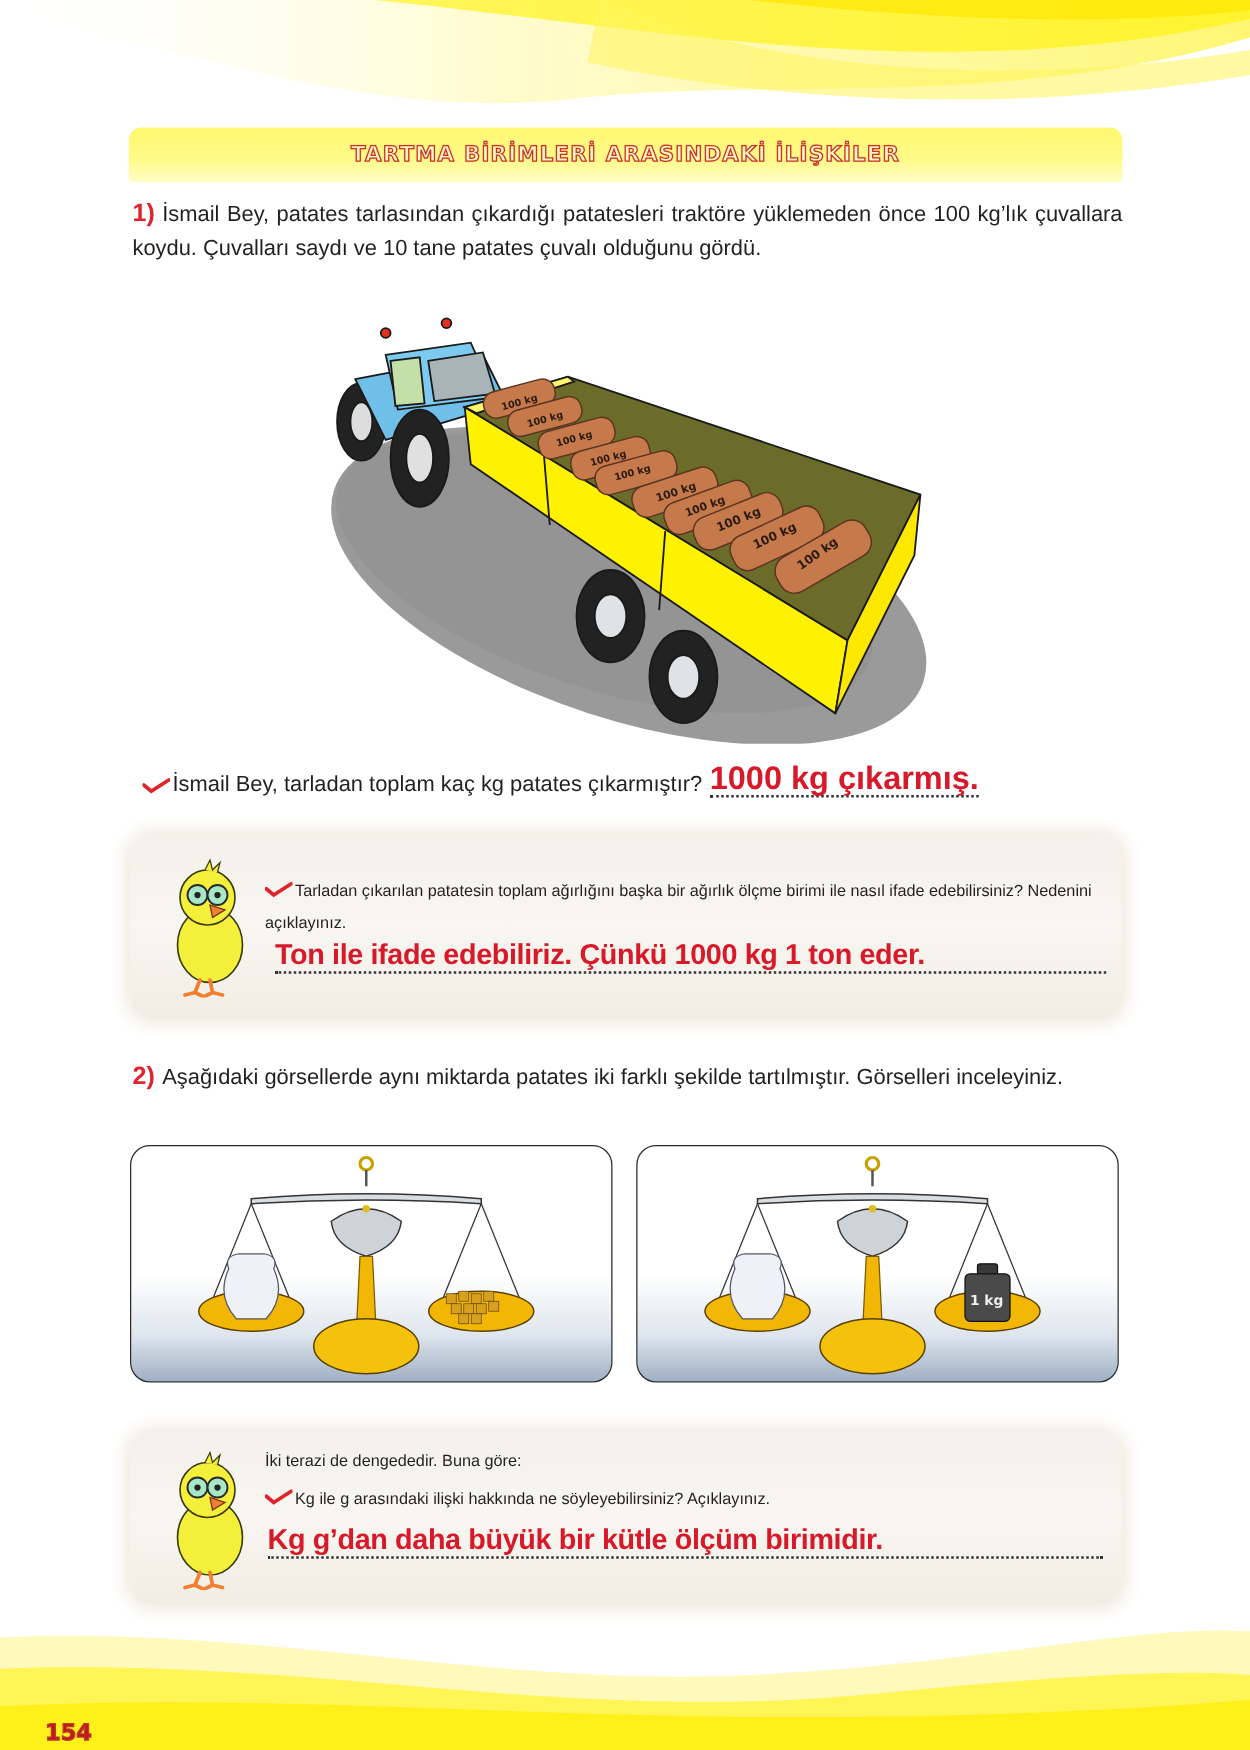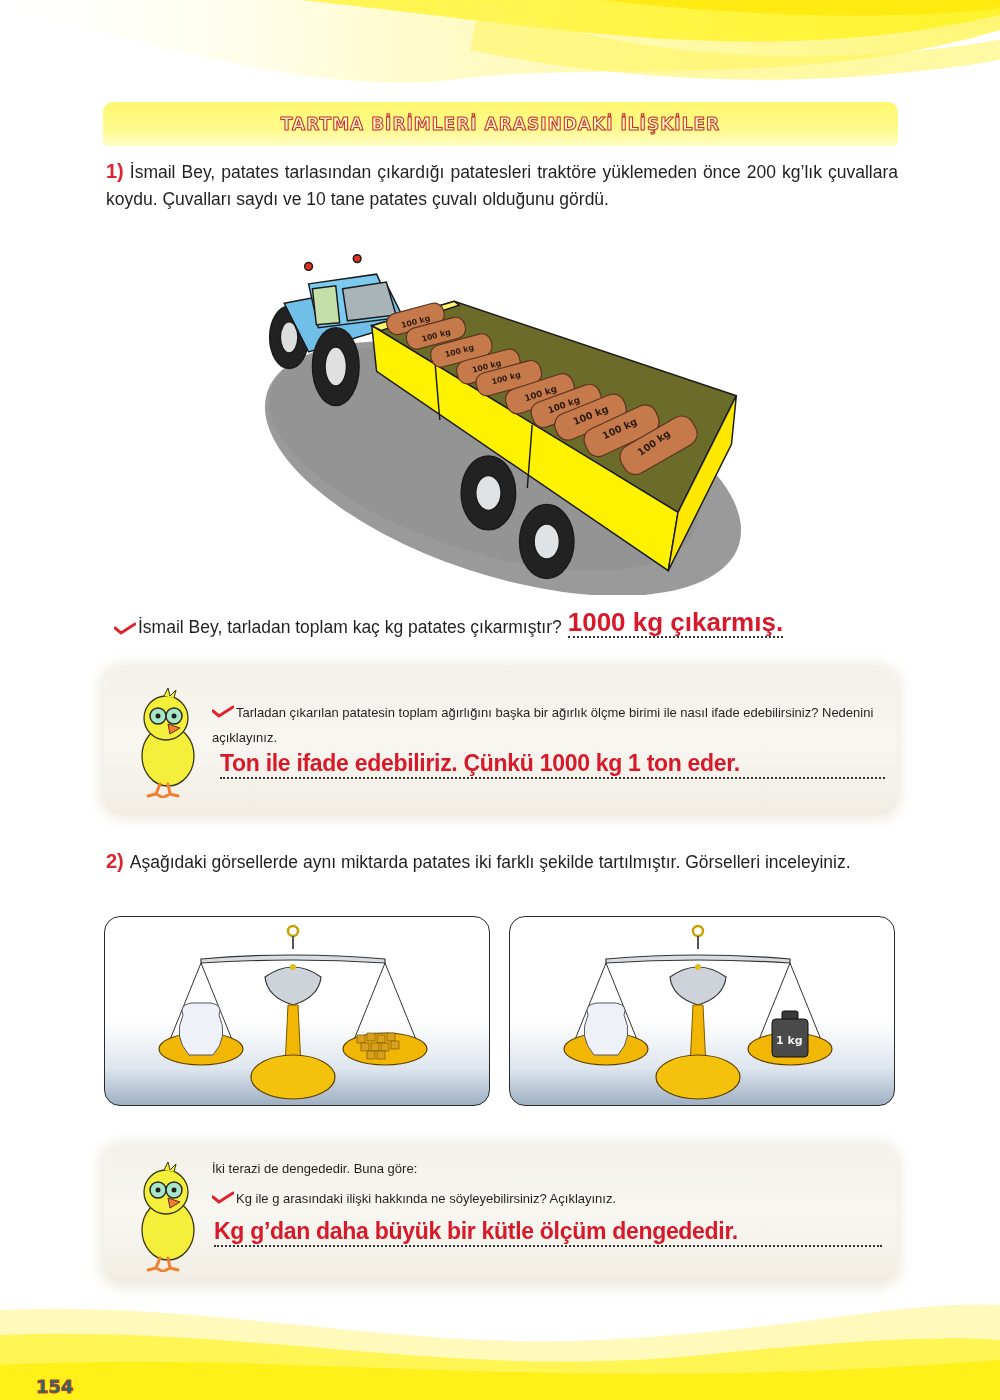--- a/index.html
+++ b/index.html
@@ -51,21 +51,21 @@
     position: absolute; top: 916px; width: 386px; height: 190px;
     border: 1.5px solid #2a2a2a; border-radius: 16px;
     background: linear-gradient(180deg, #ffffff 0%, #ffffff 55%, #dfe6ee 80%, #9fb0c4 100%);
     overflow: hidden;
   }
   .card1 { left: 104px; }
   .card2 { left: 509px; }
 
   .page-num {
     position: absolute; left: 36px; top: 1376px; font-family: "DejaVu Sans", sans-serif; font-weight: bold; font-size: 18px;
-    color: #0f766e; -webkit-text-stroke: 1px #c0392b;
+    color: #b91c1c; -webkit-text-stroke: 1px #c0392b;
   }
 </style>
 </head>
 <body>
 
 <svg class="wave-top" viewBox="0 0 1000 100" preserveAspectRatio="none">
   <defs>
     <linearGradient id="wg1" x1="0" x2="1" y1="0" y2="0">
       <stop offset="0" stop-color="#fffde0" stop-opacity="0"></stop>
       <stop offset="0.4" stop-color="#fff680" stop-opacity="0.7"></stop>
@@ -76,21 +76,21 @@
   <path d="M300 0 H1000 V15 C 850 50, 700 45, 560 30 C 450 18, 380 8, 300 0 Z" fill="#fff200" opacity="0.6"></path>
   <path d="M480 0 C 620 60, 820 70, 1000 40 V60 C 820 90, 640 85, 470 50 Z" fill="#fff45a" opacity="0.55"></path>
   <path d="M600 0 H1000 V8 C 900 20, 760 18, 600 0 Z" fill="#ffe600" opacity="0.7"></path>
 </svg>
 
 <div class="title-banner">
   <span class="title-text">TARTMA BİRİMLERİ ARASINDAKİ İLİŞKİLER</span>
 </div>
 
 <div class="para p1">
-  <span class="q-num">1)</span><span>İsmail Bey, patates tarlasından çıkardığı patatesleri traktöre yüklemeden önce 200 kg’lık çuvallara koydu. Çuvalları saydı ve 10 tane patates çuvalı olduğunu gördü.</span>
+  <span class="q-num">1)</span><span>İsmail Bey, patates tarlasından çıkardığı patatesleri traktöre yüklemeden önce 100 kg’lık çuvallara koydu. Çuvalları saydı ve 10 tane patates çuvalı olduğunu gördü.</span>
 </div>
 
 <svg class="illus-truck" viewBox="0 0 520 360">
   <ellipse cx="260" cy="230" rx="255" ry="110" fill="#9a9a9a" transform="rotate(18 260 230)"></ellipse>
   <ellipse cx="240" cy="220" rx="230" ry="95" fill="#8c8c8c" opacity="0.4" transform="rotate(18 240 220)"></ellipse>
 
   <g stroke="#1a1a1a" stroke-width="1.5">
     <ellipse cx="40" cy="95" rx="20" ry="32" fill="#222"></ellipse>
     <ellipse cx="40" cy="95" rx="9" ry="16" fill="#ddd"></ellipse>
     <path d="M35 60 L140 40 L160 80 L60 110 Z" fill="#6fbfe8"></path>
@@ -240,21 +240,21 @@
     <circle cx="46" cy="30" r="2.5" fill="#222"></circle>
     <path d="M40 38 L52 42 L42 48 Z" fill="#f08030" stroke="#6a2a10" stroke-width="1"></path>
     <path d="M32 98 L28 108 M40 98 L42 108 M28 108 L20 110 M28 108 L34 111 M42 108 L36 111 M42 108 L50 110" stroke="#f08030" stroke-width="3" stroke-linecap="round"></path>
   </svg>
   <div class="panel-text" style="left:108px; top:10px;">İki terazi de dengededir. Buna göre:</div>
   <div class="panel-text" style="left:108px; top:40px; width:680px;">
     <svg class="check" viewBox="0 0 22 16" style="top:2px;">
       <path d="M1 8 L7 13 L21 4" fill="none" stroke="#e0242e" stroke-width="3" stroke-linecap="round"></path>
     </svg><span>Kg ile g arasındaki ilişki hakkında ne söyleyebilirsiniz? Açıklayınız.</span>
   </div>
-  <div class="big-answer dotted" style="left:110px; top:72px; width:668px;">Kg g’dan daha büyük bir kütle ölçüm dengededir.</div>
+  <div class="big-answer dotted" style="left:110px; top:72px; width:668px;">Kg g’dan daha büyük bir kütle ölçüm birimidir.</div>
 </div>
 
 <svg class="wave-bottom" viewBox="0 0 1000 120" preserveAspectRatio="none">
   <path d="M0 30 C 200 20, 400 70, 600 60 C 800 50, 900 20, 1000 25 V120 H0 Z" fill="#fff7a0" opacity="0.7"></path>
   <path d="M0 55 C 250 45, 450 100, 700 75 C 850 60, 950 55, 1000 60 V120 H0 Z" fill="#fff200" opacity="0.55"></path>
   <path d="M0 85 C 300 70, 550 115, 1000 80 V120 H0 Z" fill="#ffee00" opacity="0.7"></path>
 </svg>
 
 <div class="page-num">154</div>
 

